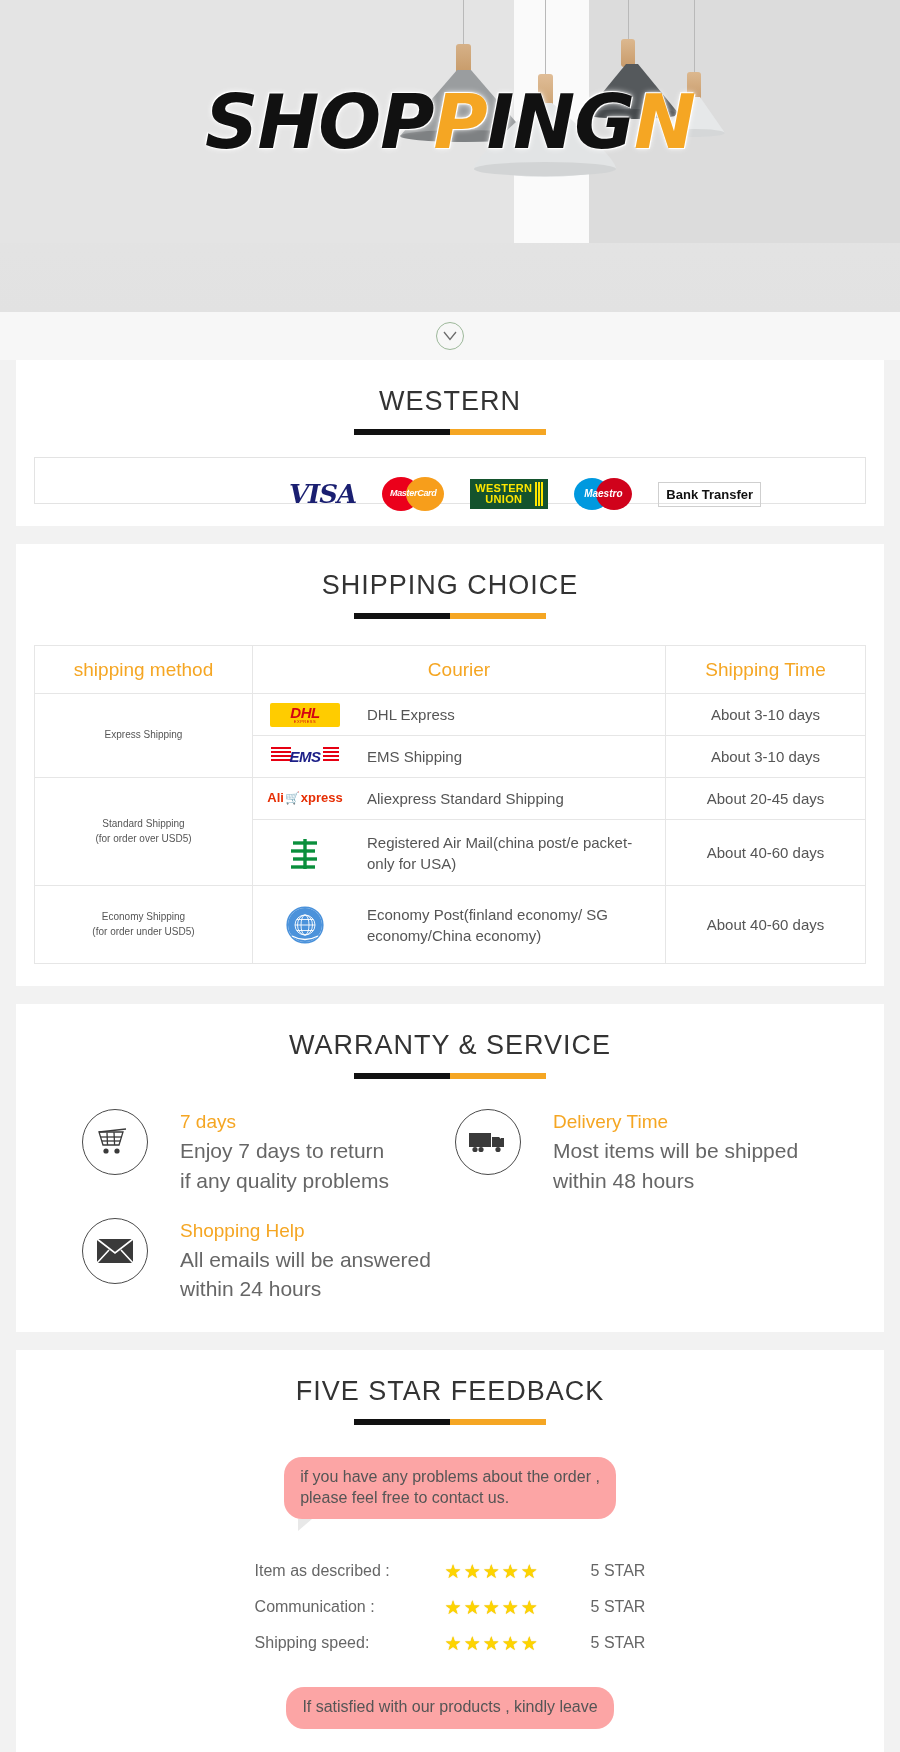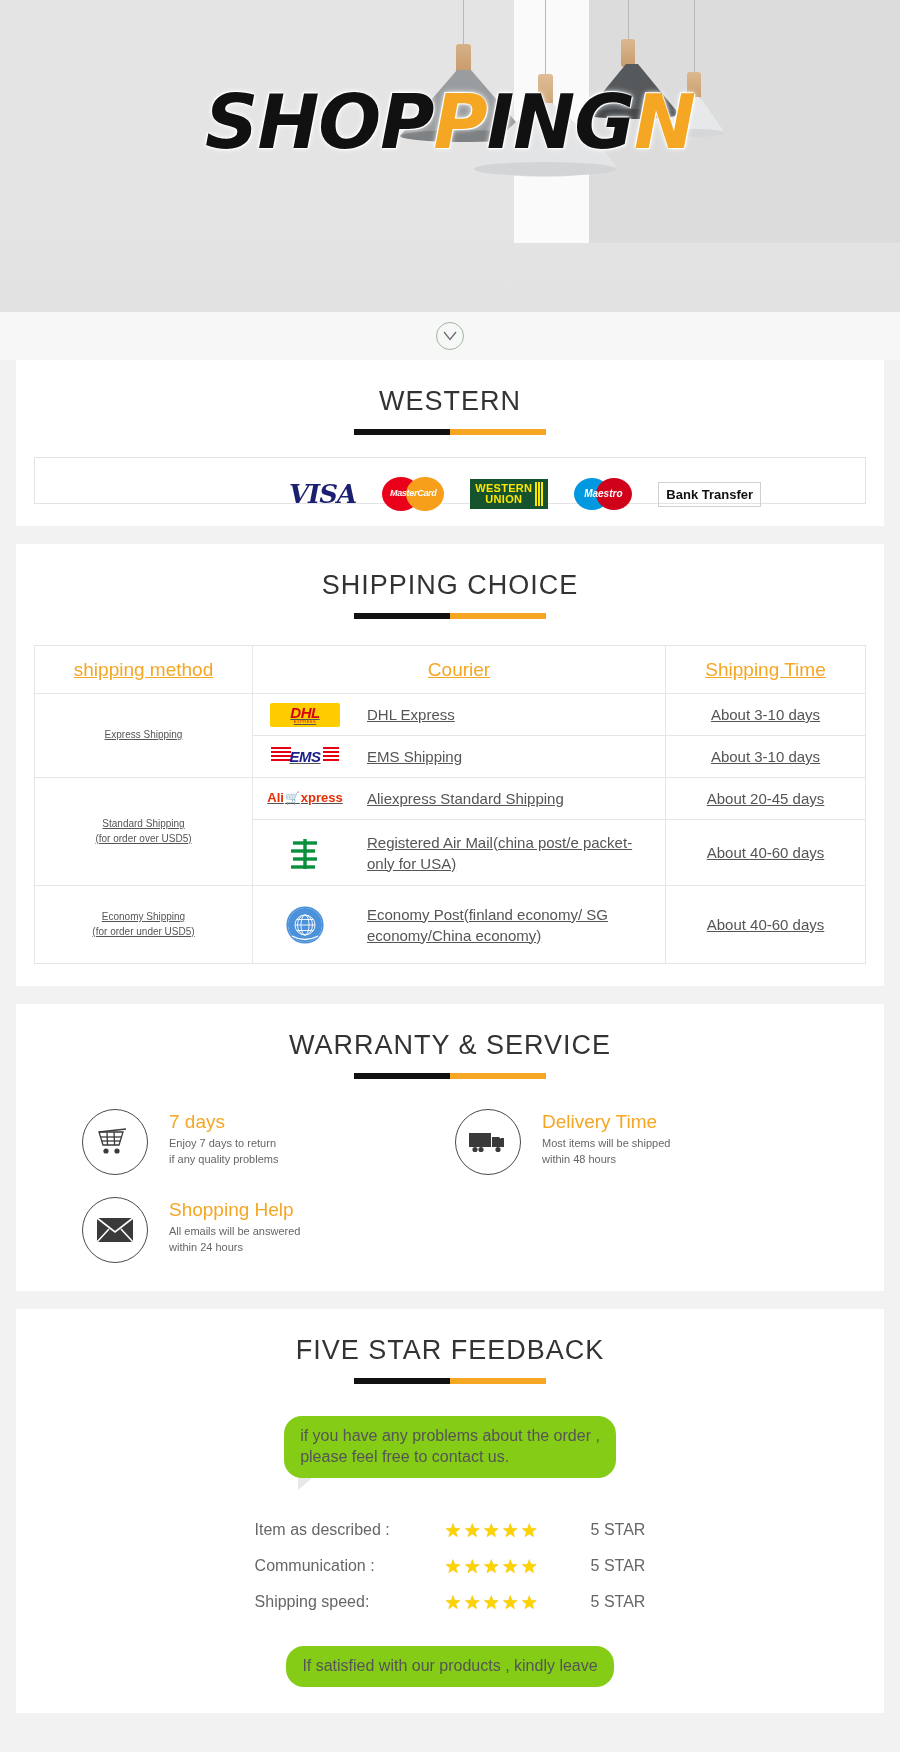--- a/index.html
+++ b/index.html
@@ -145,21 +145,20 @@
     margin-top:26px;
     border-collapse:collapse;
     width:100%;
     table-layout:fixed;
   }
   .ship-table td, .ship-table th {
     border:1px solid #e6e6e6;
     padding:0 14px;
     vertical-align:middle;
     font-weight:400;
-    text-decoration:underline;
   }
   .ship-table thead th {
     height:48px;
     color:#f5a623;
     font-size:19px;
     text-align:center;
   }
   .col-method { width:218px; }
   .col-courier { width:auto; }
   .col-time { width:200px; }
@@ -206,34 +205,34 @@
   .alix .x { color:#e62e04; }
 
   
   .war-grid {
     margin-top:30px;
     display:grid;
     grid-template-columns:1fr 1fr;
     row-gap:22px; column-gap:10px;
     padding:0 48px 6px 48px;
   }
-  .war-item { display:flex; gap:21px; align-items:flex-start; }
+  .war-item { display:flex; gap:32px; align-items:flex-start; }
   .war-ico {
     width:66px; height:66px; min-width:66px; border-radius:50%;
     border:1px solid #4a4a4a;
     display:flex; align-items:center; justify-content:center;
   }
   .war-txt { padding-top:2px; }
   .war-title { color:#f5a623; font-size:19px; margin-bottom:3px; }
-  .war-desc { color:#666; font-size:11px; line-height:1.42; }
+  .war-desc { color:#666; font-size:21px; line-height:1.42; }
 
   
   .bubble {
     position:relative;
-    background:#84cc16;
+    background:#fca5a5;
     color:#555;
     border-radius:18px;
     padding:9px 16px 11px 16px;
     font-size:16px;
     line-height:1.32;
     width:fit-content;
     max-width:430px;
     margin:32px auto 0 auto;
   }
   .bubble.tail:after {

